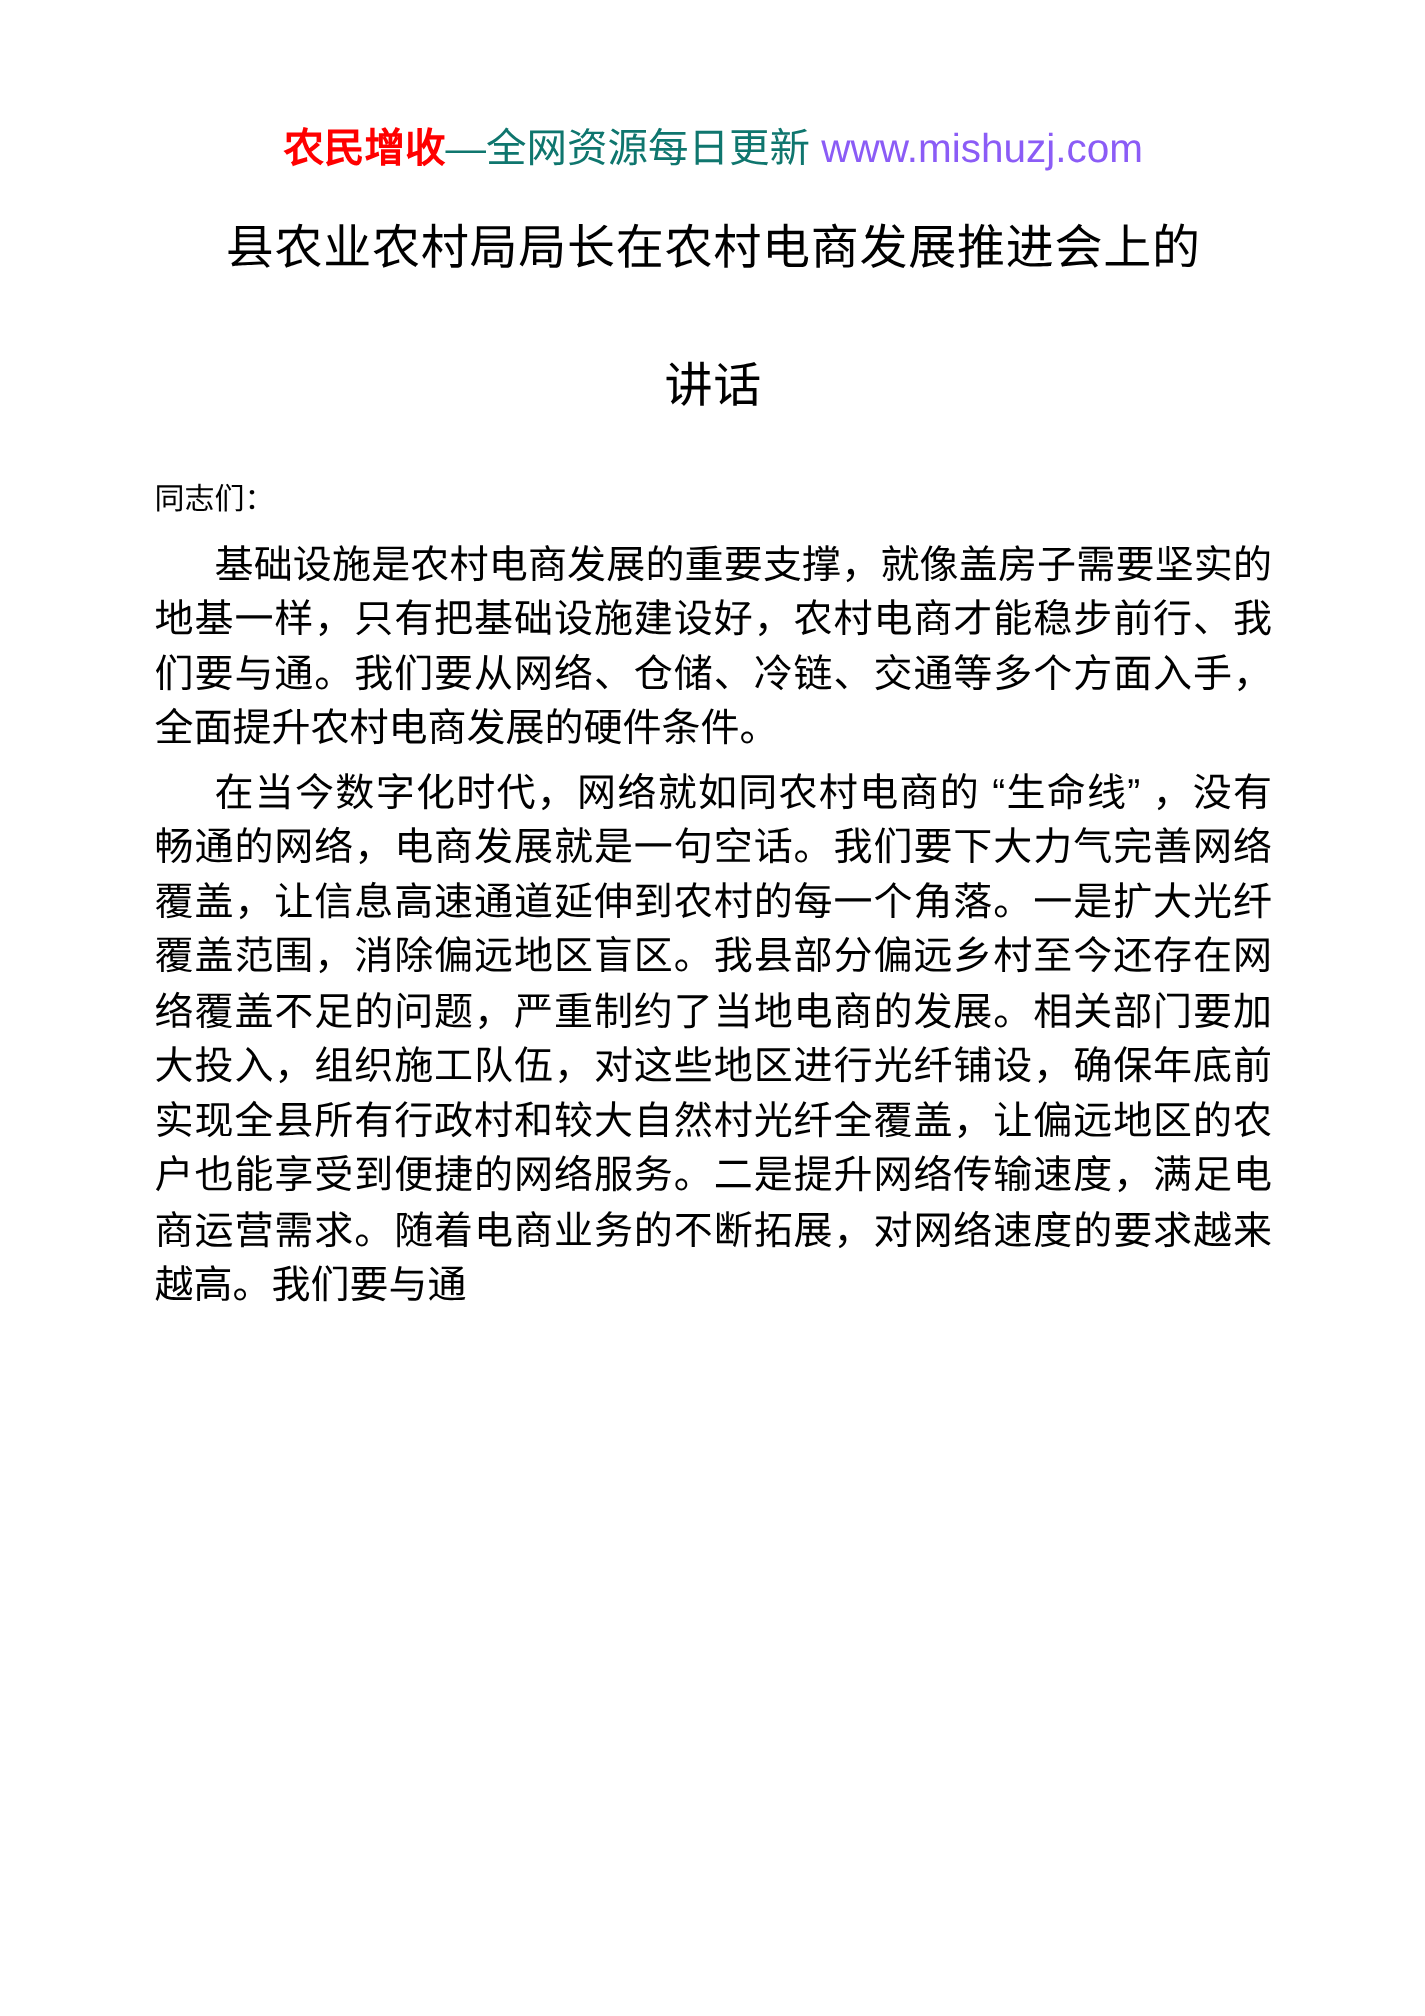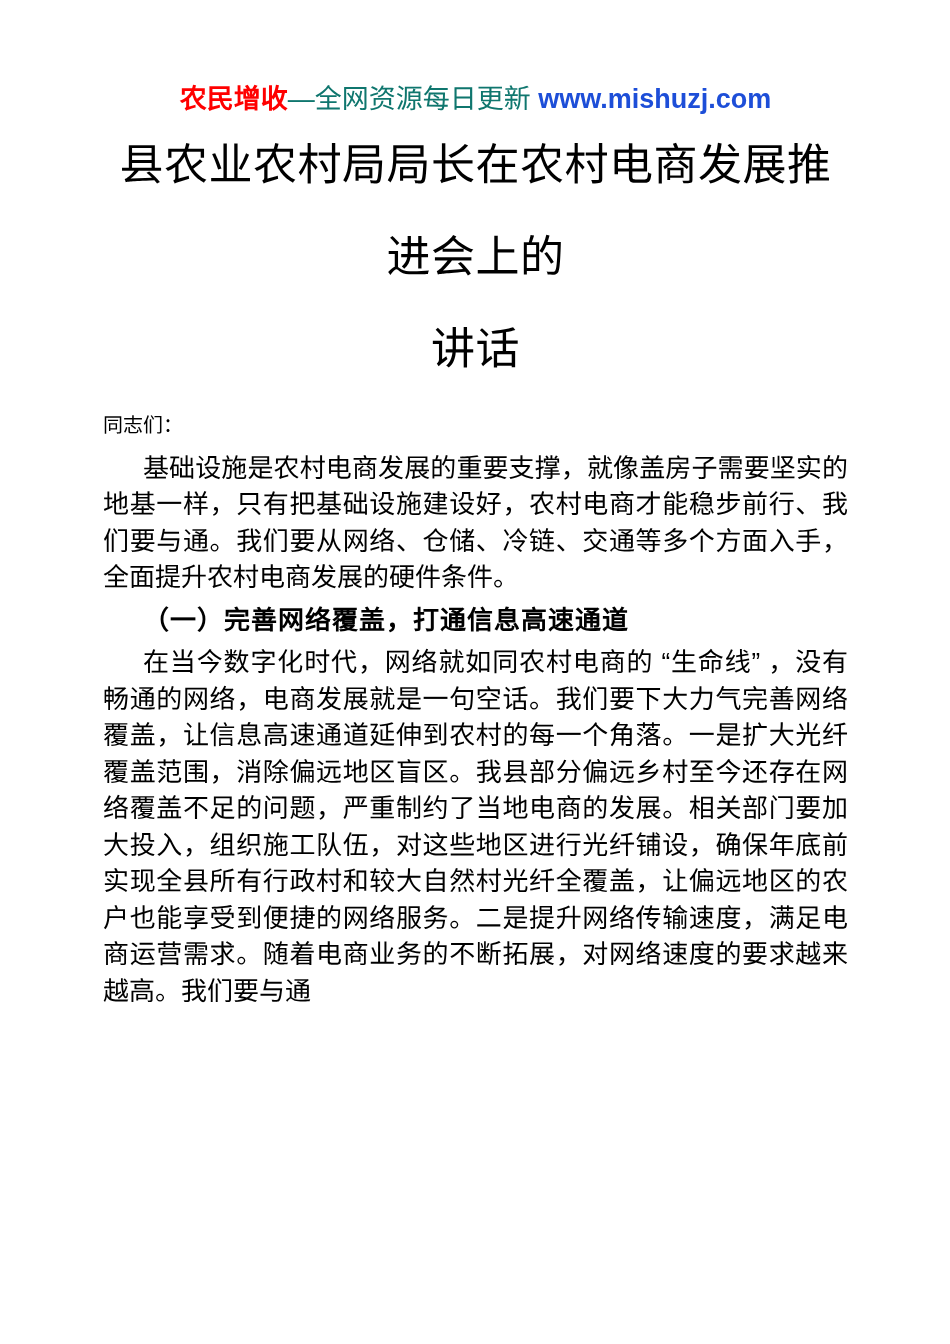--- a/index.html
+++ b/index.html
@@ -26,29 +26,29 @@
   }
   .site-header .brand {
     color: #ff0000;
     font-weight: 700;
   }
   .site-header .tagline {
     color: #0f766e;
     font-weight: 400;
   }
   .site-header .url {
-    color: #1d4ed8;
-    font-weight: 700;
+    color: #8b5cf6;
+    font-weight: 400;
     text-decoration: none;
     cursor: pointer;
   }
   .doc-title {
     margin: 5px 0 0 0;
     text-align: center;
-    font-size: 44px;
+    font-size: 32px;
     font-weight: 400;
     line-height: 92px;
     letter-spacing: 0.5px;
   }
   .doc-title .title-line {
     display: block;
   }
   .salutation {
     margin: 12px 0 6px 0;
     font-size: 20px;
@@ -84,17 +84,16 @@
     <span class="title-line">县农业农村局局长在农村电商发展推进会上的</span>
     <span class="title-line">讲话</span>
   </h1>
 
   <p class="salutation">同志们：</p>
 
 
 
   <p class="para">基础设施是农村电商发展的重要支撑，就像盖房子需要坚实的地基一样，只有把基础设施建设好，农村电商才能稳步前行、我们要与通。我们要从网络、仓储、冷链、交通等多个方面入手，全面提升农村电商发展的硬件条件。</p>
 
-  <h3 class="heading">（一）完善网络覆盖，打通信息高速通道</h3>
 
   <p class="para">在当今数字化时代，网络就如同农村电商的 “生命线” ，没有畅通的网络，电商发展就是一句空话。我们要下大力气完善网络覆盖，让信息高速通道延伸到农村的每一个角落。一是扩大光纤覆盖范围，消除偏远地区盲区。我县部分偏远乡村至今还存在网络覆盖不足的问题，严重制约了当地电商的发展。相关部门要加大投入，组织施工队伍，对这些地区进行光纤铺设，确保年底前实现全县所有行政村和较大自然村光纤全覆盖，让偏远地区的农户也能享受到便捷的网络服务。二是提升网络传输速度，满足电商运营需求。随着电商业务的不断拓展，对网络速度的要求越来越高。我们要与通</p>
 
 </div>
 
 </body></html>

